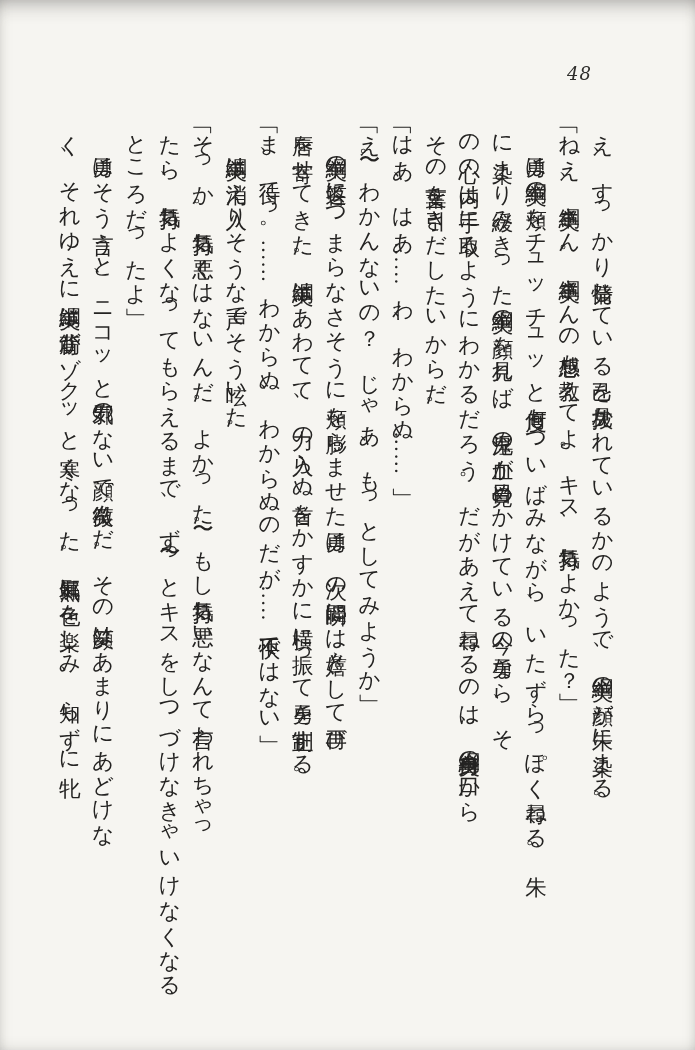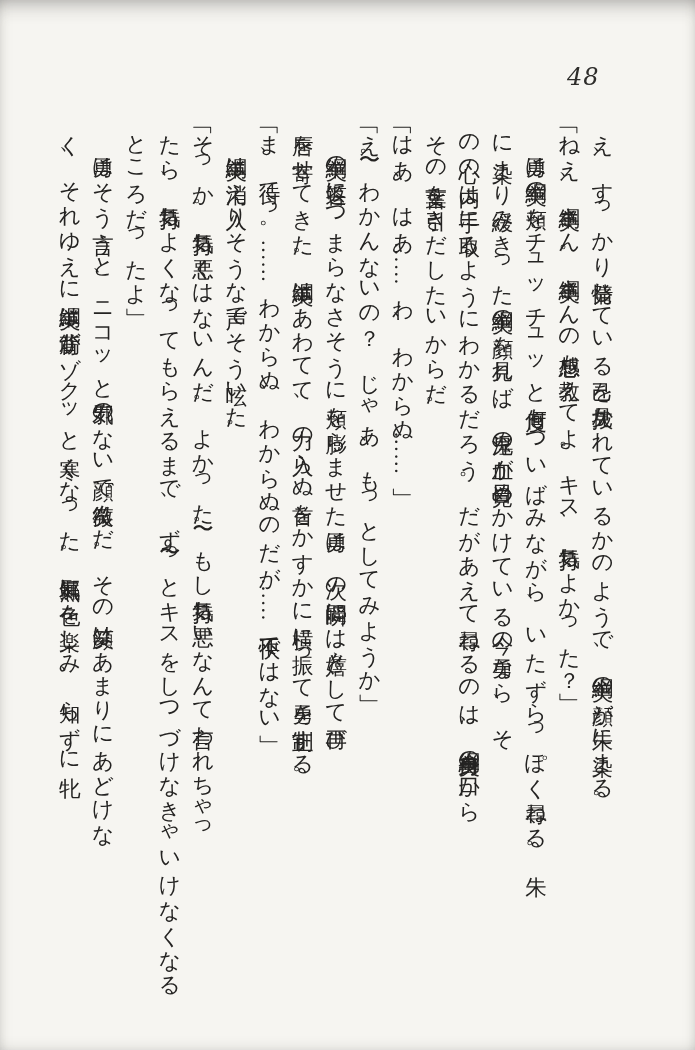--- a/index.html
+++ b/index.html
@@ -23,21 +23,21 @@
       inset -10px 0 16px -14px rgba(60,58,55,0.25),
       inset 0 -12px 16px -14px rgba(60,58,55,0.22);
     font-family: "Liberation Serif", "DejaVu Serif", serif;
     color: #242322;
     overflow: hidden;
   }
   .page-number {
     position: absolute;
     top: 63px;
     left: 567px;
-    font-size: 24px;
+    font-size: 18px;
     font-style: italic;
     letter-spacing: 1px;
     color: #2e2d2b;
     font-family: "DejaVu Serif", serif;
   }
   .text-block {
     position: absolute;
     top: 120px;
     right: 77px;
     height: 850px;

